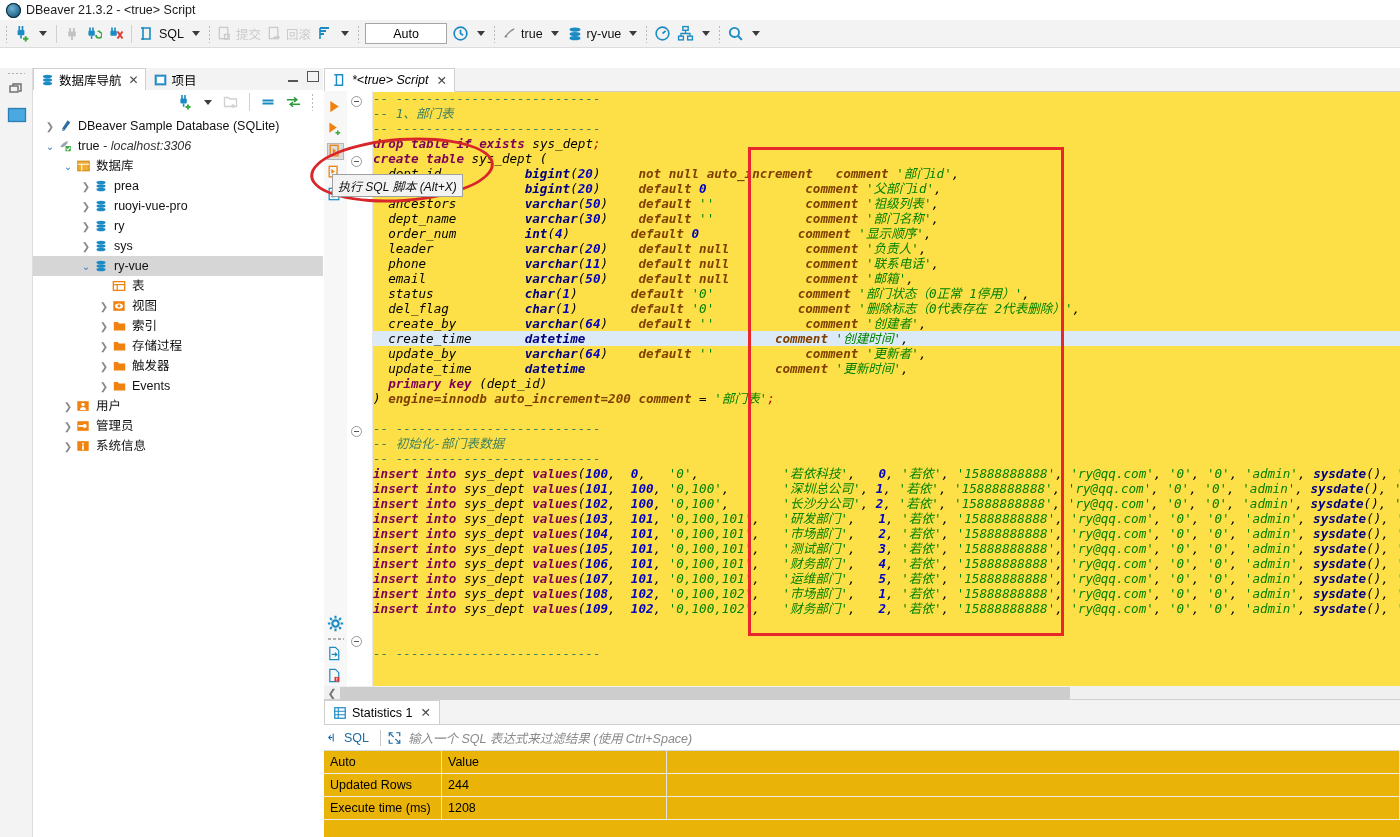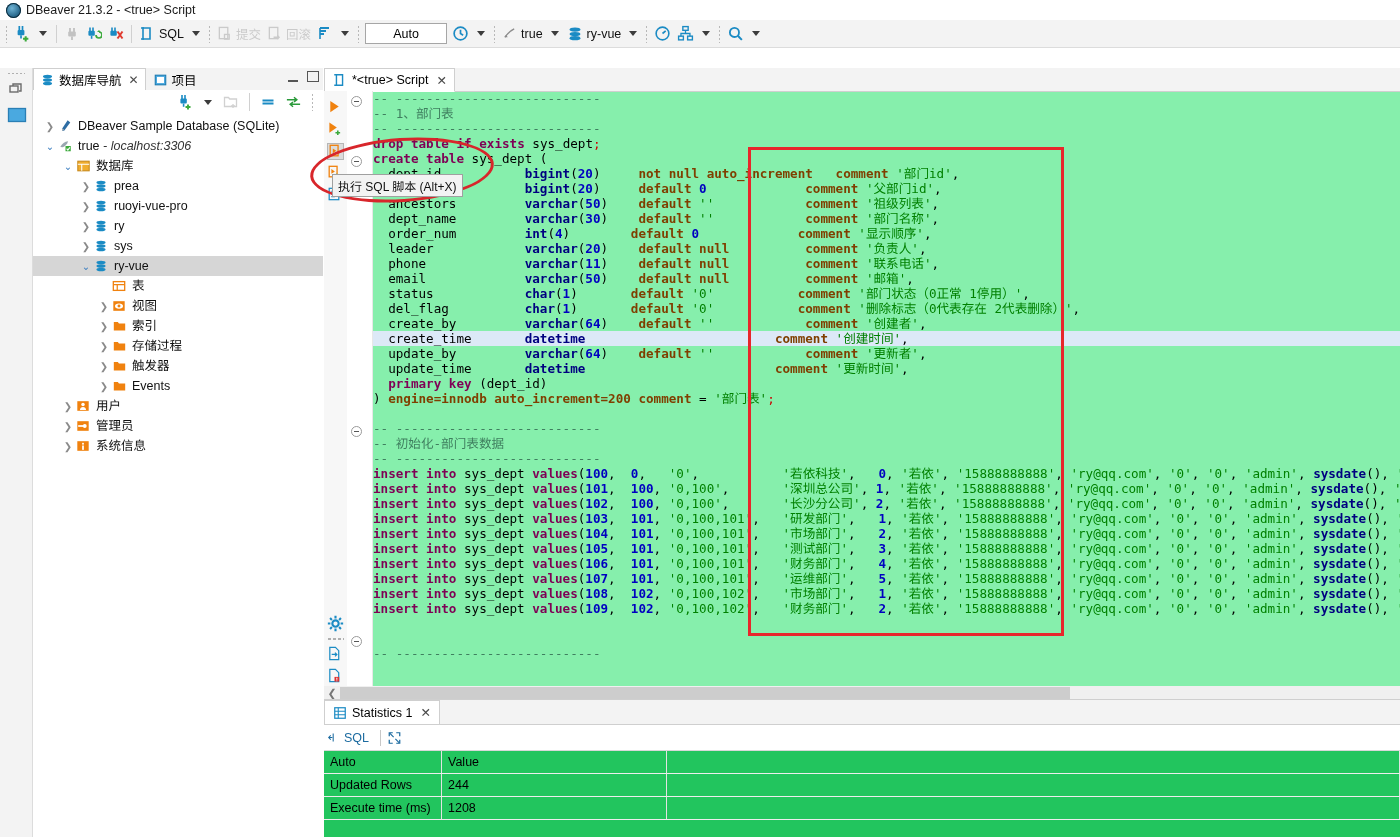--- a/index.html
+++ b/index.html
@@ -69,21 +69,21 @@
   .tree{margin-top:2px;font-size:12.5px;color:#111;}
   .trow{display:flex;align-items:center;height:20px;padding-left:4px;white-space:nowrap;}
   .trow.sel{background:#d6d6d6;}
   .tw{display:inline-block;width:14px;text-align:center;color:#8a8a8a;font-size:10px;}
   .tw.open{color:#3b7ec0;}
   .ticon{width:16px;height:14px;margin-right:5px;display:inline-flex;align-items:center;justify-content:center;}
   .tlabel{line-height:1;}
   .tlabel .host{color:#333;font-style:italic;}
 
   
-  .editor{position:absolute;left:324px;top:68px;right:0;bottom:0;background:#86efac;}
+  .editor{position:absolute;left:324px;top:68px;right:0;bottom:0;background:#fde047;font-style:italic;}
   .ed-tabs{height:23px;display:flex;align-items:flex-end;background:#f3f3f3;
            border-bottom:1px solid #cfcfcf;}
   .ed-tab{display:flex;align-items:center;height:22px;padding:0 7px;font-size:12.5px;
           background:#fff;border:1px solid #cfcfcf;border-bottom:1px solid #fff;position:relative;top:1px;}
   .ed-tab .x{margin-left:8px;color:#4a4a4a;}
 
   .ed-body{position:absolute;left:0;top:23px;right:0;bottom:0;}
   .ed-rail{position:absolute;left:0;top:0;width:23px;bottom:0;background:#f7f7f7;border-right:1px solid #e2e2e2;}
   .ed-rail .ri{width:17px;height:17px;margin:5px auto;}
   .ed-gutter{position:absolute;left:23px;top:0;width:25px;bottom:0;background:#fff;border-right:1px solid #e8e8e8;}
@@ -107,21 +107,21 @@
 
   
   .ann-text{position:absolute;font-family:"Liberation Sans","DejaVu Sans",sans-serif;
             font-weight:bold;color:#ee1c25;white-space:nowrap;}
   .ann-rect{position:absolute;border:3px solid #e8262b;}
   .ann-ellipse{position:absolute;border:3px solid #d8262b;border-radius:50%;}
   .tooltip{position:absolute;background:#f3f3f3;border:1px solid #a0a0a0;
            font-size:12px;padding:2px 5px;color:#111;white-space:nowrap;}
 
   
-  .results{position:absolute;left:324px;bottom:0;right:0;height:137px;background:#22c55e;border-top:1px solid #cfcfcf;}
+  .results{position:absolute;left:324px;bottom:0;right:0;height:137px;background:#eab308;border-top:1px solid #cfcfcf;}
   .res-tabs{height:24px;display:flex;align-items:flex-end;background:#f3f3f3;}
   .res-tab{display:flex;align-items:center;height:23px;padding:0 8px;font-size:12.5px;background:#fff;
            border:1px solid #cfcfcf;border-bottom:none;}
   .res-tab .x{margin-left:8px;color:#4a4a4a;}
   .res-filterbar{height:25px;display:flex;align-items:center;border-bottom:1px solid #d8d8d8;
                  border-top:1px solid #cfcfcf;padding-left:3px;background:#fff;}
   .sqlchip{display:flex;align-items:center;font-size:12.5px;color:#1c6ba0;margin-right:5px;}
   .vsep{width:1px;height:16px;background:#c8c8c8;margin:0 6px;}
   .filter-ph{font-size:12.5px;color:#8a8a8a;font-style:italic;}
 
@@ -678,20 +678,21 @@
           <path d="M2 8h4M4 5.5L1.5 8 4 10.5" stroke="#1c6ba0" stroke-width="1.3" fill="none"></path>
           <path d="M7 3v10" stroke="#1c6ba0" stroke-width="1.3"></path>
         </svg>
         <span>SQL</span>
       </div>
       <div class="vsep"></div>
       <svg width="15" height="14" viewBox="0 0 16 16" style="margin-right:6px">
         <path d="M2 6V2h4M14 10v4h-4M6 14H2v-4M10 2h4v4" stroke="#1c6ba0" stroke-width="1.4" fill="none"></path>
         <path d="M2.5 2.5l4.5 4.5M13.5 13.5L9 9" stroke="#1c6ba0" stroke-width="1.3"></path>
       </svg>
+      <span class="filter-ph">输入一个 SQL 表达式来过滤结果 (使用 Ctrl+Space)</span>
     </div>
 
     <table class="res-table">
       <thead>
         <tr>
           <th class="c1">Auto</th>
           <th class="c2">Value</th>
           <th></th>
         </tr>
       </thead>

